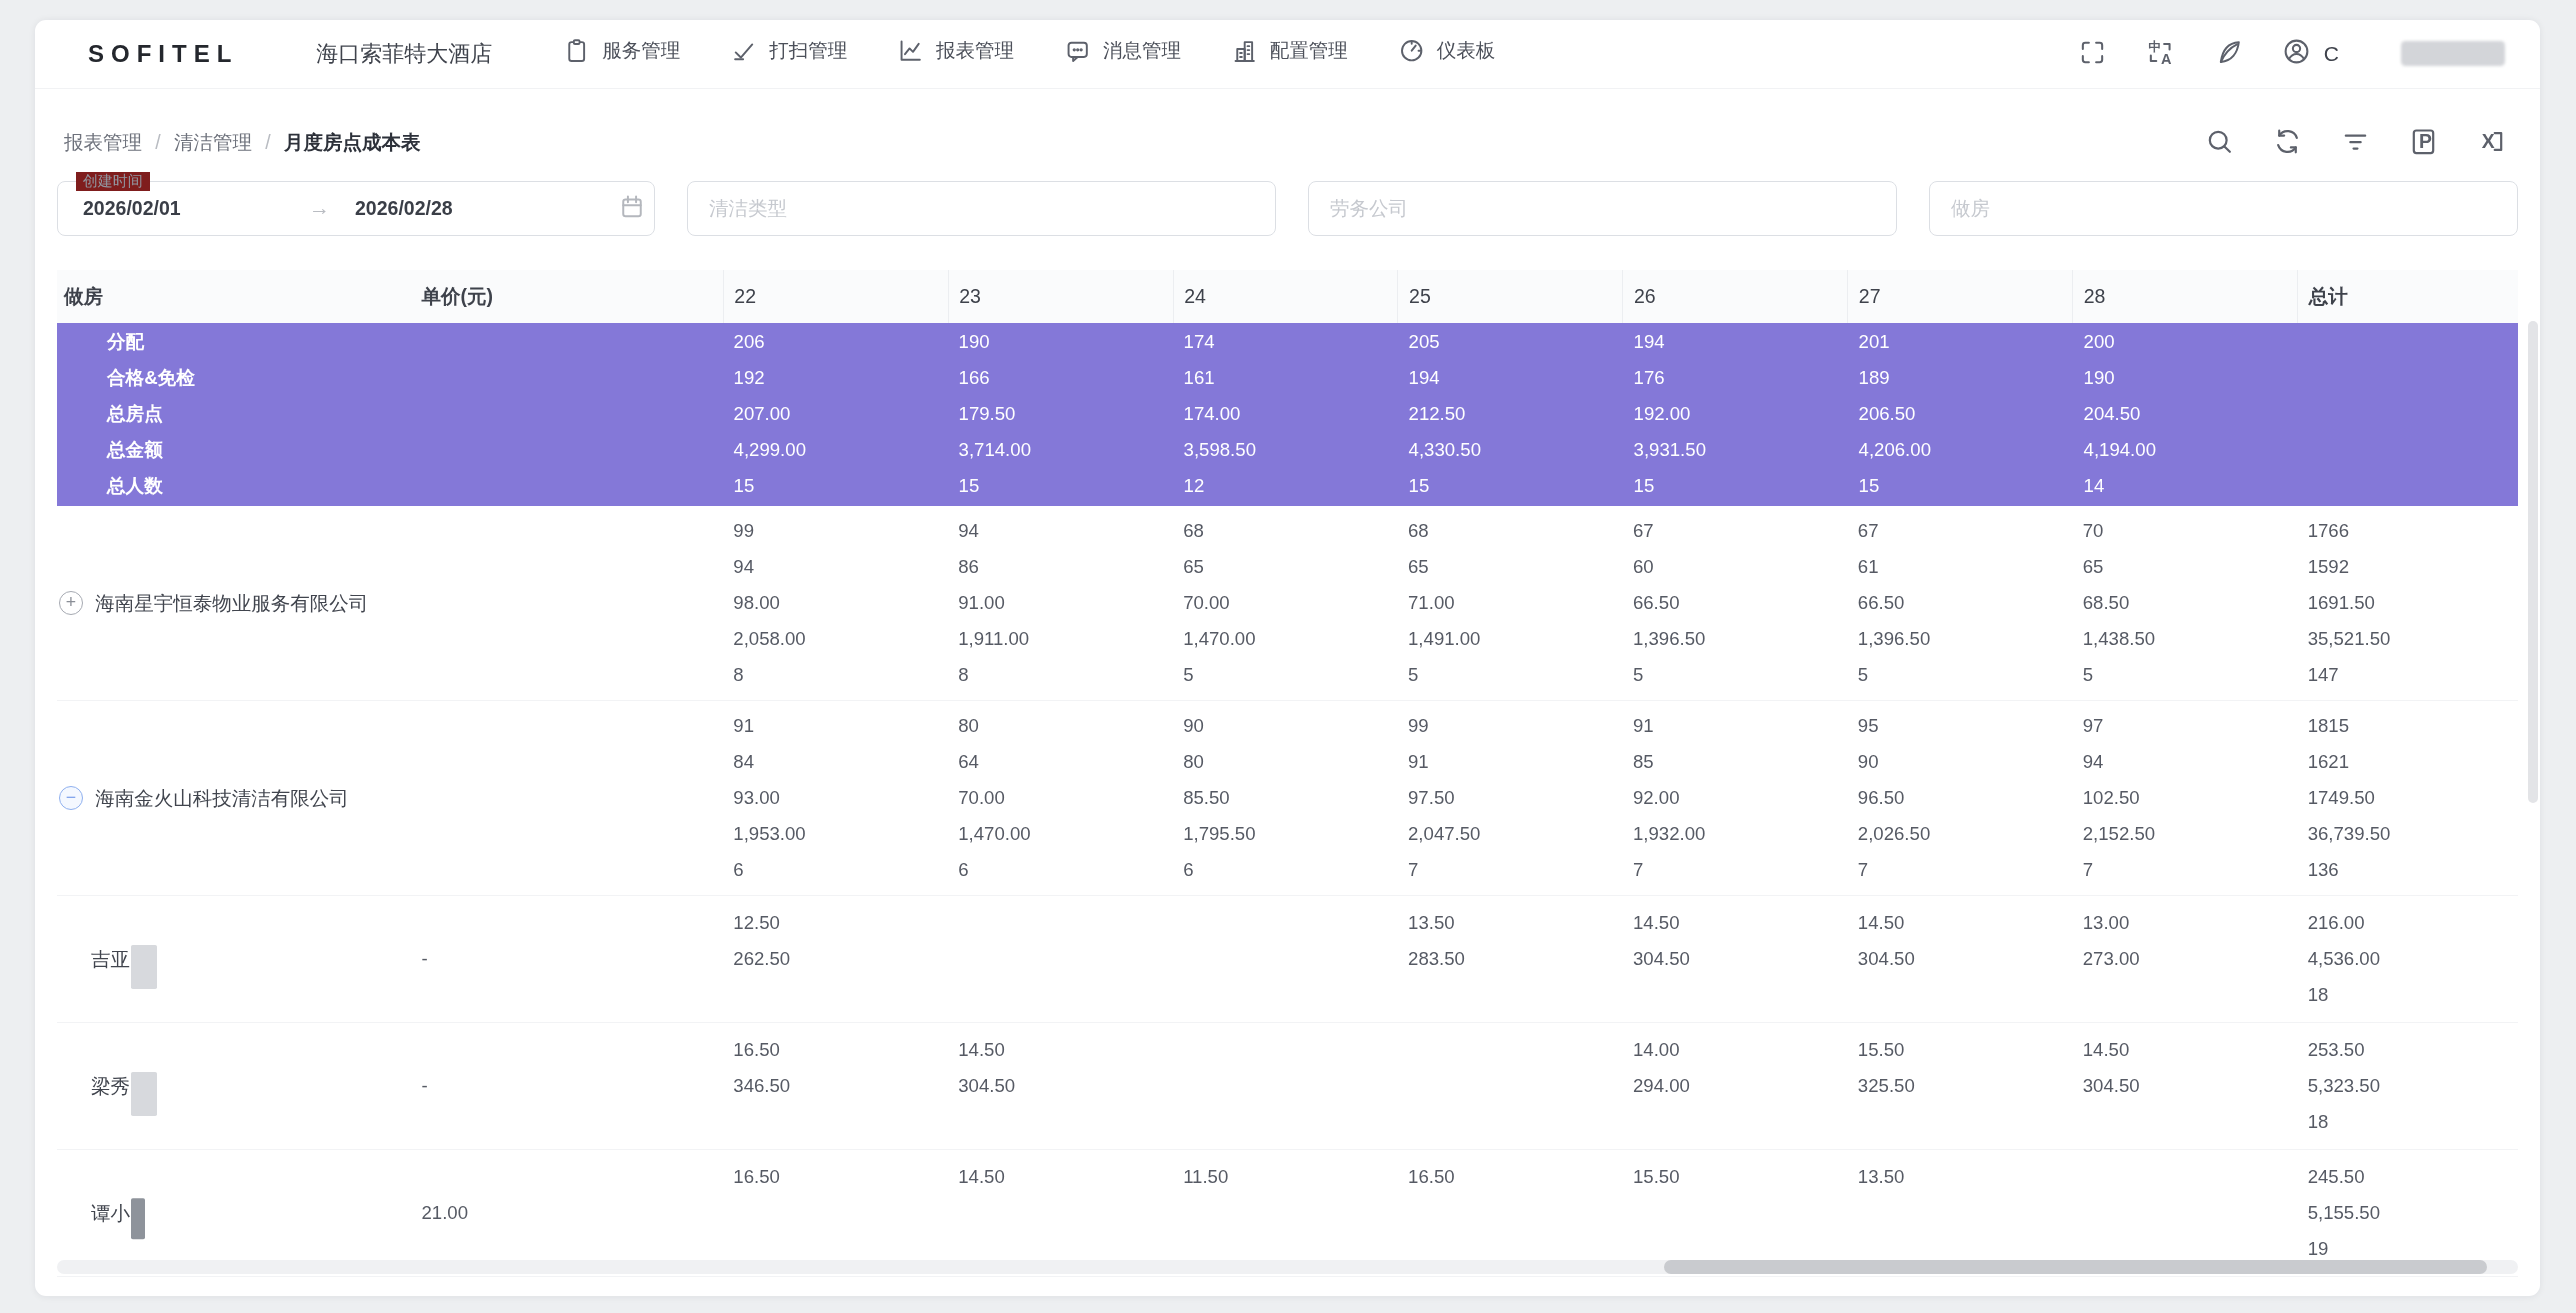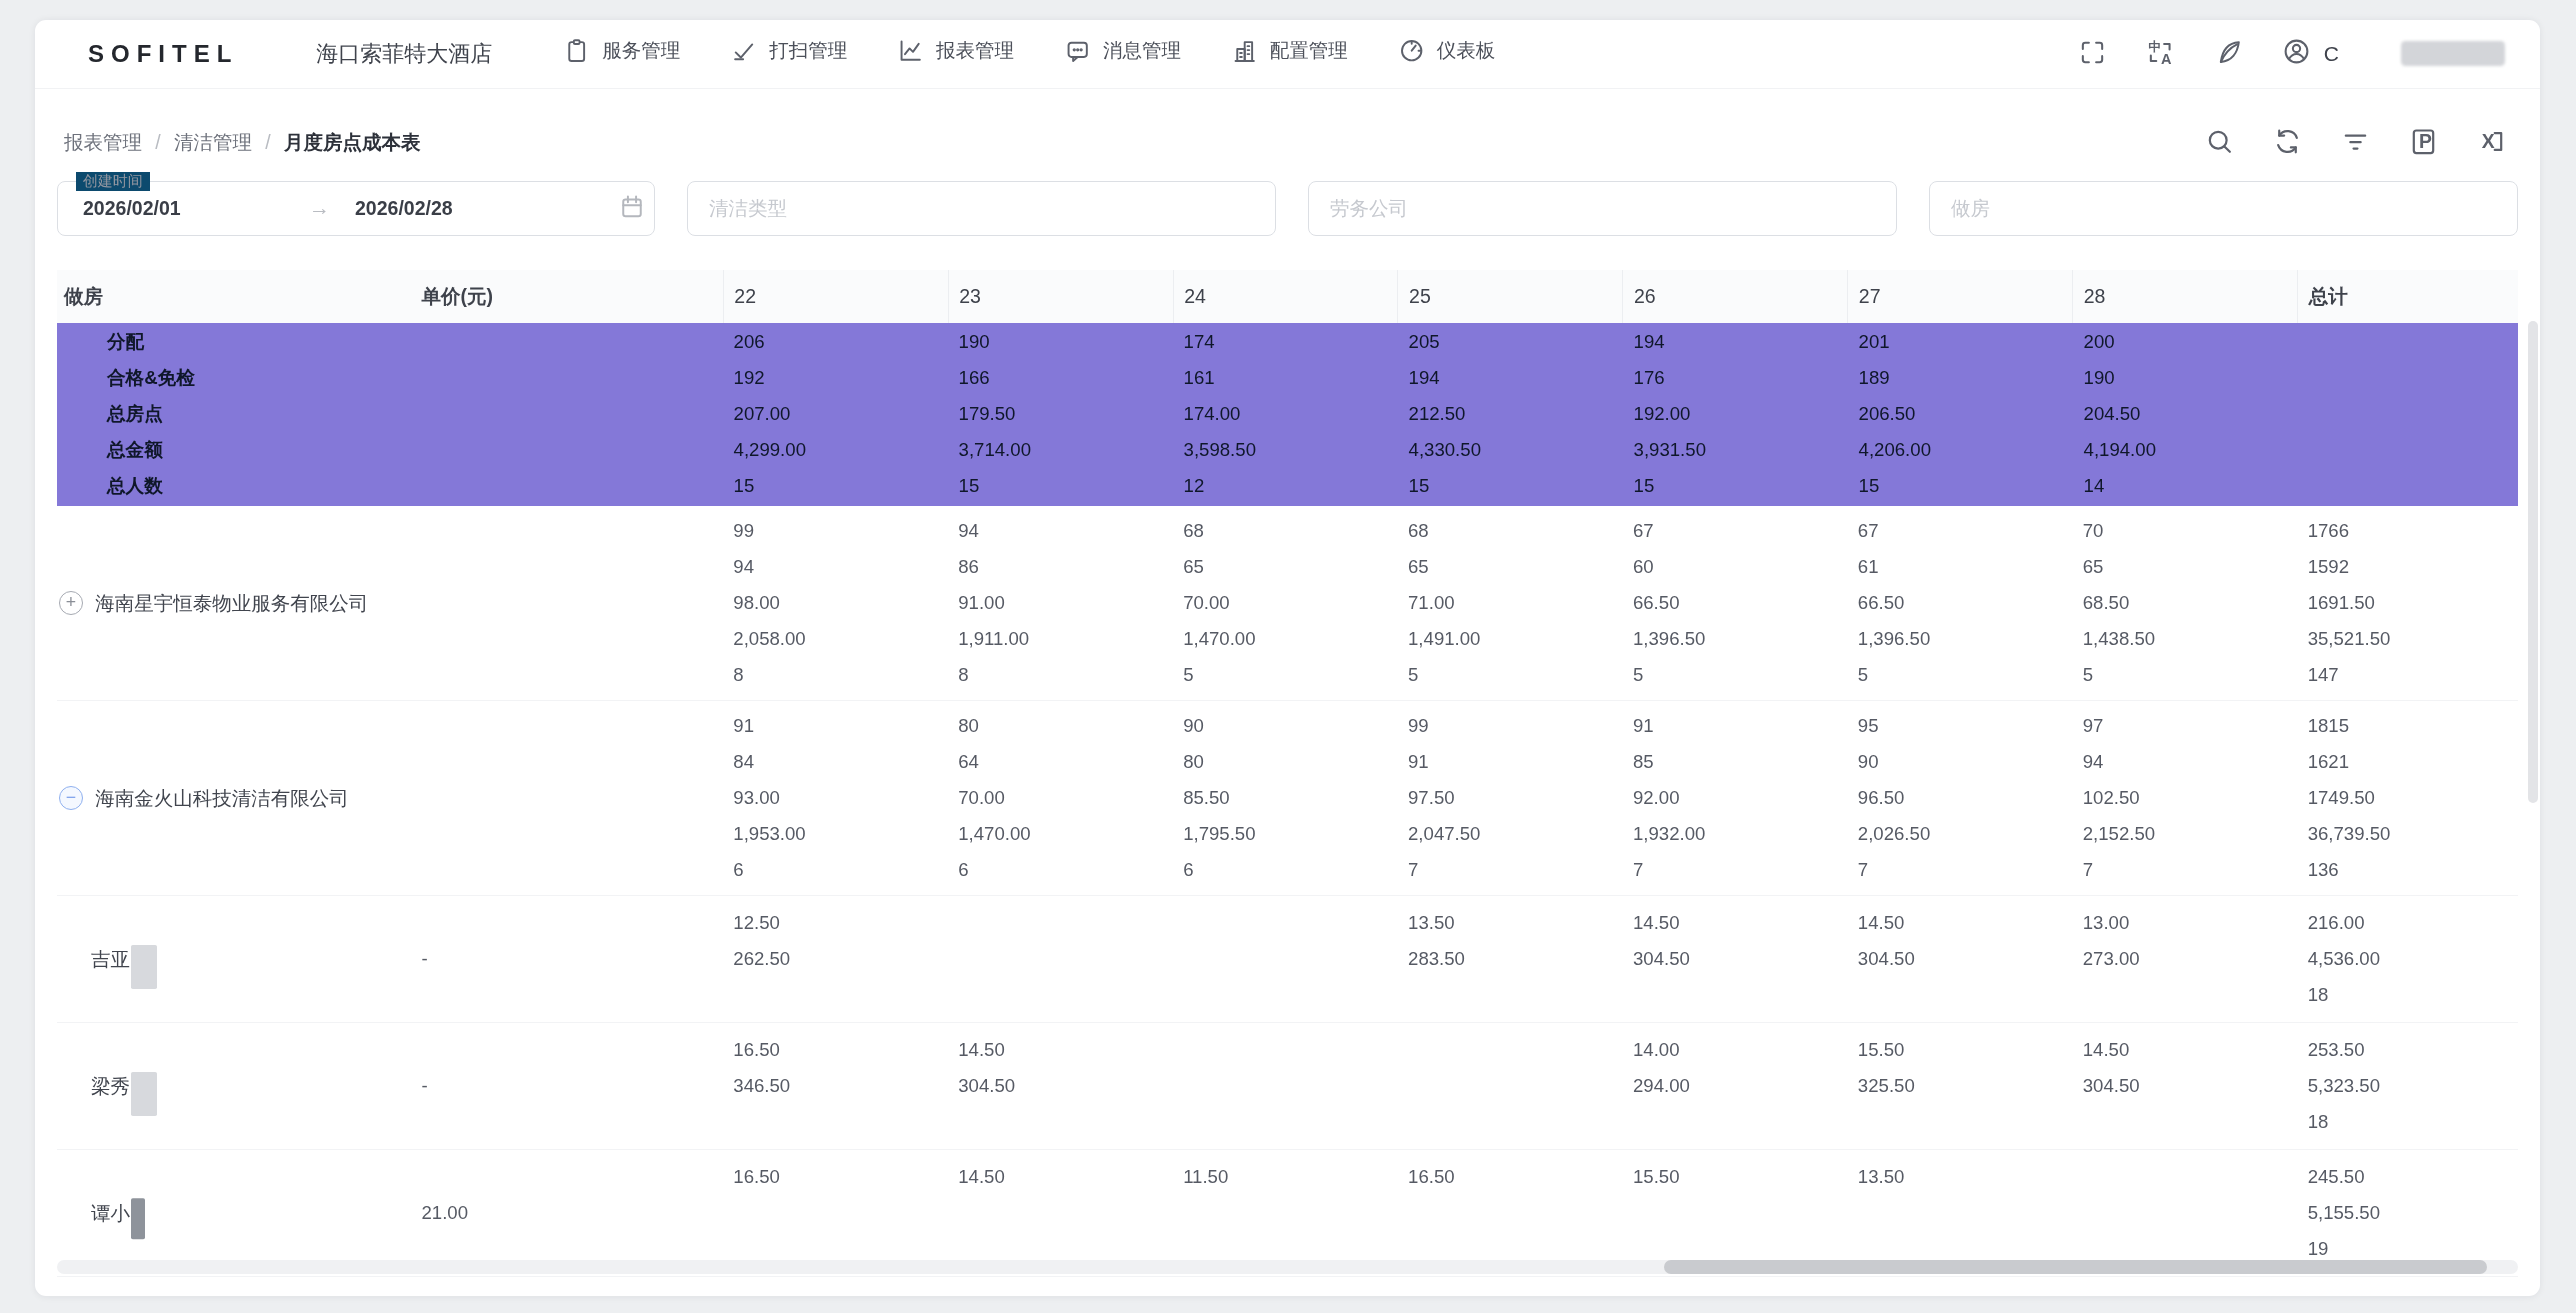--- a/index.html
+++ b/index.html
@@ -28,21 +28,21 @@
   .crumb-sep{margin:0 13.3px;color:#b9bcc2;font-size:19.5px}
   .tools{margin-left:auto;display:flex;gap:37px;align-items:center;padding-right:10.6px}
   .tools svg{width:31px;height:31px;cursor:pointer}
   .tools .glyph{font-size:15px;font-weight:bold;fill:#5d616b;stroke:none;font-family:"Liberation Sans",sans-serif}
 
   
   .filters{display:flex;gap:32px;margin-top:23px}
   .field{position:relative;height:55px;border:0.9px solid #dcdfe4;border-radius:8px;display:flex;align-items:center;background:#fff}
   .field.date{width:598px;padding:0 19.5px 0 25px}
   .field.plain{width:591px;padding:0 21px}
-  .float-label{position:absolute;top:-9.7px;left:17.7px;background:#0c4a6e;padding:0 7px;font-size:15px;color:#9296a0}
+  .float-label{position:absolute;top:-9.7px;left:17.7px;background:#7f1d1d;padding:0 7px;font-size:15px;color:#9296a0}
   .date-val{font-size:19.5px;color:#3a3e47;font-weight:700;border:none;outline:none;width:226px;font-family:inherit;background:transparent}
   .date-val.end{width:auto;flex:1}
   .date-arrow{color:#b9bcc2;margin:0 25px 0 0;font-size:21px}
   .cal-icon svg{width:28px;height:28px;stroke:#b4b7bd}
   .plain input{border:none;outline:none;width:100%;font-size:19.5px;color:#3f434c;font-family:inherit;background:transparent}
   .plain input::placeholder{color:#c6c9cf}
 
   
   .table{margin-top:34px;position:relative;width:2461px}
   .thead{display:flex;height:53px;background:#fafbfc}
@@ -51,21 +51,21 @@
   .c-price{width:312px;padding-left:10.6px}
   .c-day{width:225px;padding-left:10.6px}
   .c-total{width:221px;padding-left:10.6px}
   .thead .cell{font-size:19.5px;color:#3e424b;font-weight:500}
   .thead .c-name,.thead .c-price,.thead .c-total{font-weight:700}
   .thead .c-day,.thead .c-total{border-left:0.9px solid #eceef1;align-self:stretch}
   .trow{display:flex;border-bottom:0.9px solid #f2f3f5}
   .stack{display:flex;flex-direction:column;justify-content:center}
   .line{height:36px;line-height:36px;font-size:18.6px;color:#565a64;white-space:nowrap}
   .trow.summary{background:#8478d8;border-bottom:none;padding:1.8px 0}
-  .trow.summary .line{color:#0f172a;font-weight:500}
+  .trow.summary .line{color:#ffffff;font-weight:500}
   .trow.summary .slabel{padding-left:43px;font-weight:600}
   .trow.company{padding:7px 0}
   .trow.person{padding:8.9px 0;min-height:127px}
   .nc-company{gap:12.4px;padding-left:1.8px;font-size:19.5px;color:#41454e}
   .nc-person{padding-left:34px;font-size:19.5px;color:#41454e}
   .expand{width:24px;height:24px;border:1.3px solid #a6aab2;border-radius:50%;display:flex;align-items:center;justify-content:center;font-size:17.7px;line-height:1;color:#8a8e96;cursor:pointer;flex:none;background:#fff}
   .expand.minus{border-color:#8fb0ef;color:#7fa3ec;background:#f4f8ff}
   .redact{display:inline-block;width:26.6px;height:44px;background:#d7d9dd;margin-left:0.9px;border-radius:1.8px;transform:translateY(8px)}
   .redact.dark{background:#8e939b;width:14px;height:41px;transform:translateY(5.3px)}
   .pricecell span{font-size:18.6px;color:#565a64}

